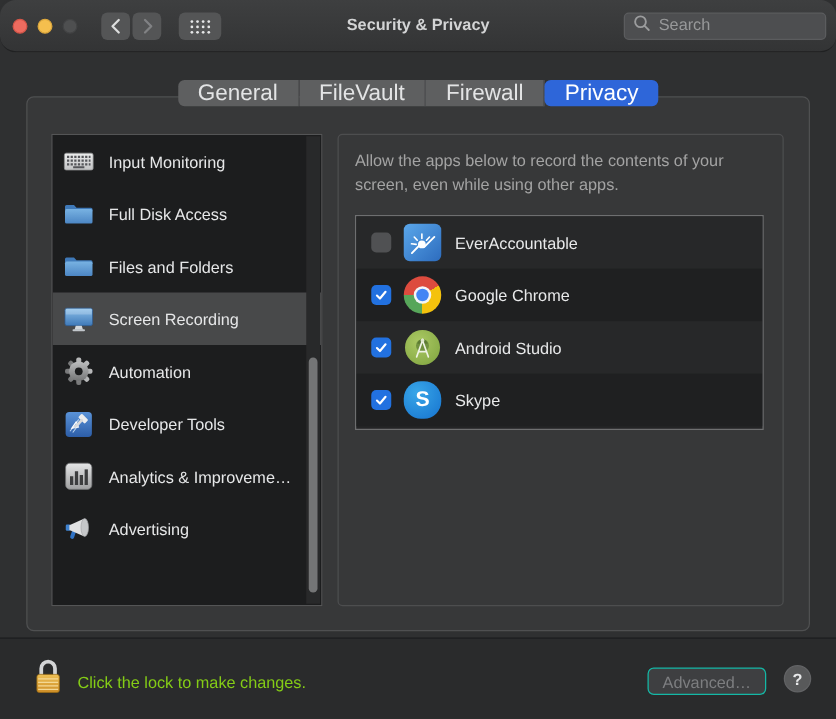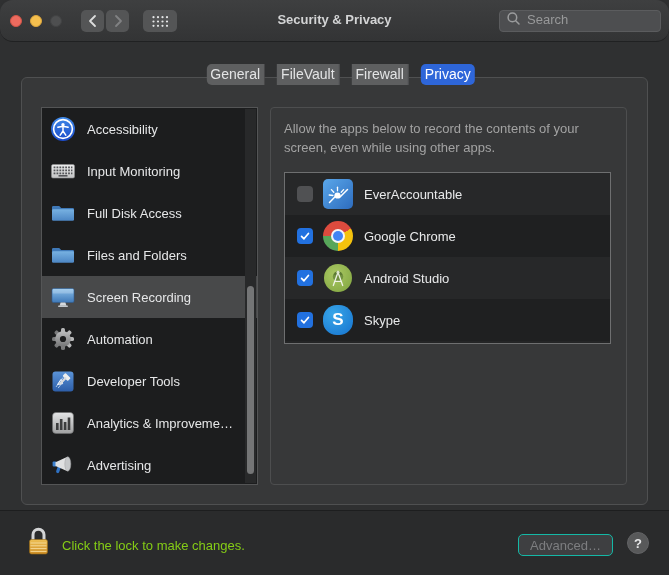--- a/index.html
+++ b/index.html
@@ -24,22 +24,22 @@
   .tb-title{position:absolute;left:0;right:0;top:12px;text-align:center;color:#d3d4d5;
             font-size:13px;font-weight:bold;}
   .search{position:absolute;right:8px;top:10px;width:162px;height:22px;background:#4d4e50;
           border:1px solid #5b5c5e;border-radius:4px;display:flex;align-items:flex-start;padding:0 6px;}
   .search input{flex:1;background:transparent;border:none;outline:none;color:#dcdddd;
                 font-size:13px;min-width:0;}
   .search input::placeholder{color:#98999a;}
 
   
   .tabs{position:absolute;top:64px;left:50%;transform:translateX(-50%);display:flex;height:21px;z-index:5;}
-  .tab{background:#5e5f60;color:#e3e4e5;font-size:14px;line-height:21px;padding:0 4px;
-       border-right:1px solid #4a4b4c;margin-left:12px;}
+  .tab{background:#5e5f60;color:#e3e4e5;font-size:18px;line-height:21px;padding:0 16px;
+       border-right:1px solid #4a4b4c;}
   .tab:first-child{border-radius:5px 0 0 5px;}
   .tab:last-child{border-right:none;border-radius:0 5px 5px 0;}
   .tab.selected{background:#2e66d9;color:#ffffff;border-radius:5px;border-right:none;}
 
   
   .content-box{position:absolute;left:21px;top:77px;width:627px;height:428px;background:#373839;
                border:1px solid #4f5051;border-radius:6px;}
 
   
   .sidebar{position:absolute;left:41px;top:107px;width:217px;height:378px;background:#1c1d1e;
@@ -190,32 +190,20 @@
     <div class="tab">General</div>
     <div class="tab">FileVault</div>
     <div class="tab">Firewall</div>
     <div class="tab selected">Privacy</div>
   </div>
 
   <div class="content-box"></div>
 
   <div class="sidebar">
 
-    <div class="side-item">
-      <span class="icon">
-        <svg width="26" height="26" viewBox="0 0 26 26">
-          <circle cx="13" cy="13" r="12" fill="url(#g-acc)"></circle>
-          <circle cx="13" cy="13" r="9.4" fill="none" stroke="#ffffff" stroke-width="1.6"></circle>
-          <circle cx="13" cy="8.7" r="1.7" fill="#ffffff"></circle>
-          <path d="M7.9 11.3 Q13 9.8 18.1 11.3" fill="none" stroke="#ffffff" stroke-width="1.5" stroke-linecap="round"></path>
-          <path d="M13 11.4 L13 15 M13 15 L10.2 19.2 M13 15 L15.8 19.2" fill="none" stroke="#ffffff" stroke-width="1.5" stroke-linecap="round"></path>
-        </svg>
-      </span>
-      <span class="lbl">Accessibility</span>
-    </div>
 
     <div class="side-item">
       <span class="icon">
         <svg width="26" height="26" viewBox="0 0 26 26">
           <rect x="1.5" y="6.5" width="23" height="13.5" rx="1.5" fill="url(#g-key)" stroke="#8e8f90" stroke-width="0.6"></rect>
           <g stroke="#55565a" stroke-width="1.8" stroke-dasharray="1.8 1.1">
             <line x1="3.6" y1="9.4" x2="22.4" y2="9.4"></line>
             <line x1="3.6" y1="12.4" x2="22.4" y2="12.4"></line>
             <line x1="3.6" y1="15.4" x2="22.4" y2="15.4"></line>
           </g>

